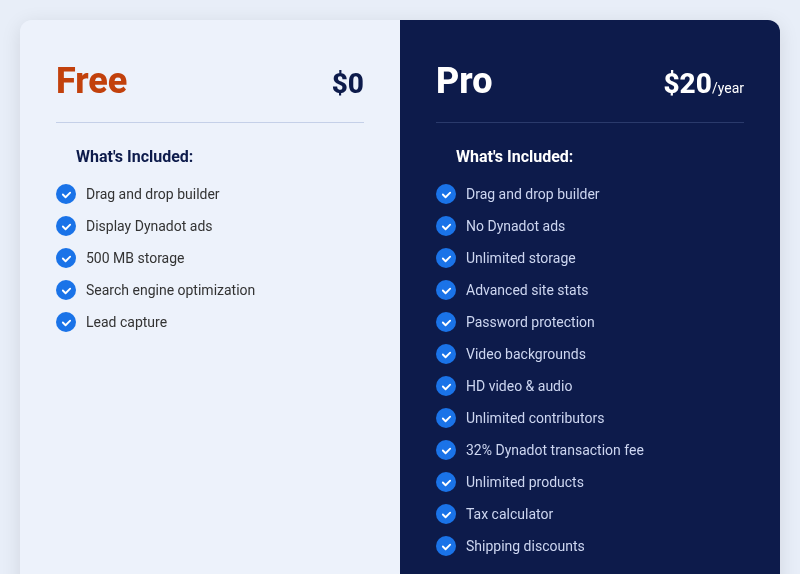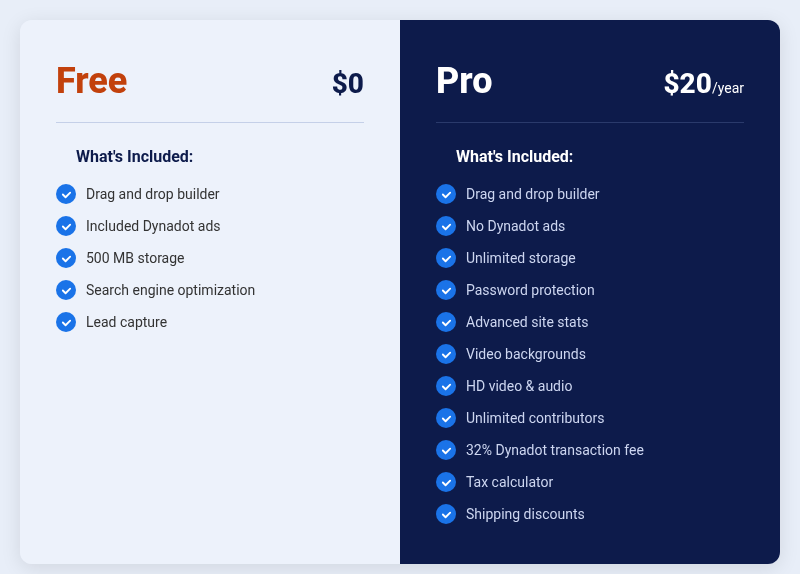--- a/index.html
+++ b/index.html
@@ -151,21 +151,21 @@
         </svg>
       </span>
       <span>Drag and drop builder</span>
     </li>
         <li class="feature-item">
       <span class="check-icon">
         <svg viewBox="0 0 12 12" fill="none">
           <path d="M2 6l3 3 5-5" stroke="white" stroke-width="2" stroke-linecap="round" stroke-linejoin="round"></path>
         </svg>
       </span>
-      <span>Included Dynadot ads</span>
+      <span>Display Dynadot ads</span>
     </li>
         <li class="feature-item">
       <span class="check-icon">
         <svg viewBox="0 0 12 12" fill="none">
           <path d="M2 6l3 3 5-5" stroke="white" stroke-width="2" stroke-linecap="round" stroke-linejoin="round"></path>
         </svg>
       </span>
       <span>500 MB storage</span>
     </li>
         <li class="feature-item">
@@ -220,36 +220,36 @@
         </svg>
       </span>
       <span>Unlimited storage</span>
     </li>
         <li class="feature-item">
       <span class="check-icon">
         <svg viewBox="0 0 12 12" fill="none">
           <path d="M2 6l3 3 5-5" stroke="white" stroke-width="2" stroke-linecap="round" stroke-linejoin="round"></path>
         </svg>
       </span>
+      <span>Advanced site stats</span>
+    </li>
+        <li class="feature-item">
+      <span class="check-icon">
+        <svg viewBox="0 0 12 12" fill="none">
+          <path d="M2 6l3 3 5-5" stroke="white" stroke-width="2" stroke-linecap="round" stroke-linejoin="round"></path>
+        </svg>
+      </span>
       <span>Password protection</span>
     </li>
         <li class="feature-item">
       <span class="check-icon">
         <svg viewBox="0 0 12 12" fill="none">
           <path d="M2 6l3 3 5-5" stroke="white" stroke-width="2" stroke-linecap="round" stroke-linejoin="round"></path>
         </svg>
       </span>
-      <span>Advanced site stats</span>
-    </li>
-        <li class="feature-item">
-      <span class="check-icon">
-        <svg viewBox="0 0 12 12" fill="none">
-          <path d="M2 6l3 3 5-5" stroke="white" stroke-width="2" stroke-linecap="round" stroke-linejoin="round"></path>
-        </svg>
-      </span>
       <span>Video backgrounds</span>
     </li>
         <li class="feature-item">
       <span class="check-icon">
         <svg viewBox="0 0 12 12" fill="none">
           <path d="M2 6l3 3 5-5" stroke="white" stroke-width="2" stroke-linecap="round" stroke-linejoin="round"></path>
         </svg>
       </span>
       <span>HD video &amp; audio</span>
     </li>
@@ -261,20 +261,28 @@
       </span>
       <span>Unlimited contributors</span>
     </li>
         <li class="feature-item">
       <span class="check-icon">
         <svg viewBox="0 0 12 12" fill="none">
           <path d="M2 6l3 3 5-5" stroke="white" stroke-width="2" stroke-linecap="round" stroke-linejoin="round"></path>
         </svg>
       </span>
       <span>32% Dynadot transaction fee</span>
+    </li>
+        <li class="feature-item">
+      <span class="check-icon">
+        <svg viewBox="0 0 12 12" fill="none">
+          <path d="M2 6l3 3 5-5" stroke="white" stroke-width="2" stroke-linecap="round" stroke-linejoin="round"></path>
+        </svg>
+      </span>
+      <span>Unlimited products</span>
     </li>
         <li class="feature-item">
       <span class="check-icon">
         <svg viewBox="0 0 12 12" fill="none">
           <path d="M2 6l3 3 5-5" stroke="white" stroke-width="2" stroke-linecap="round" stroke-linejoin="round"></path>
         </svg>
       </span>
       <span>Tax calculator</span>
     </li>
         <li class="feature-item">

